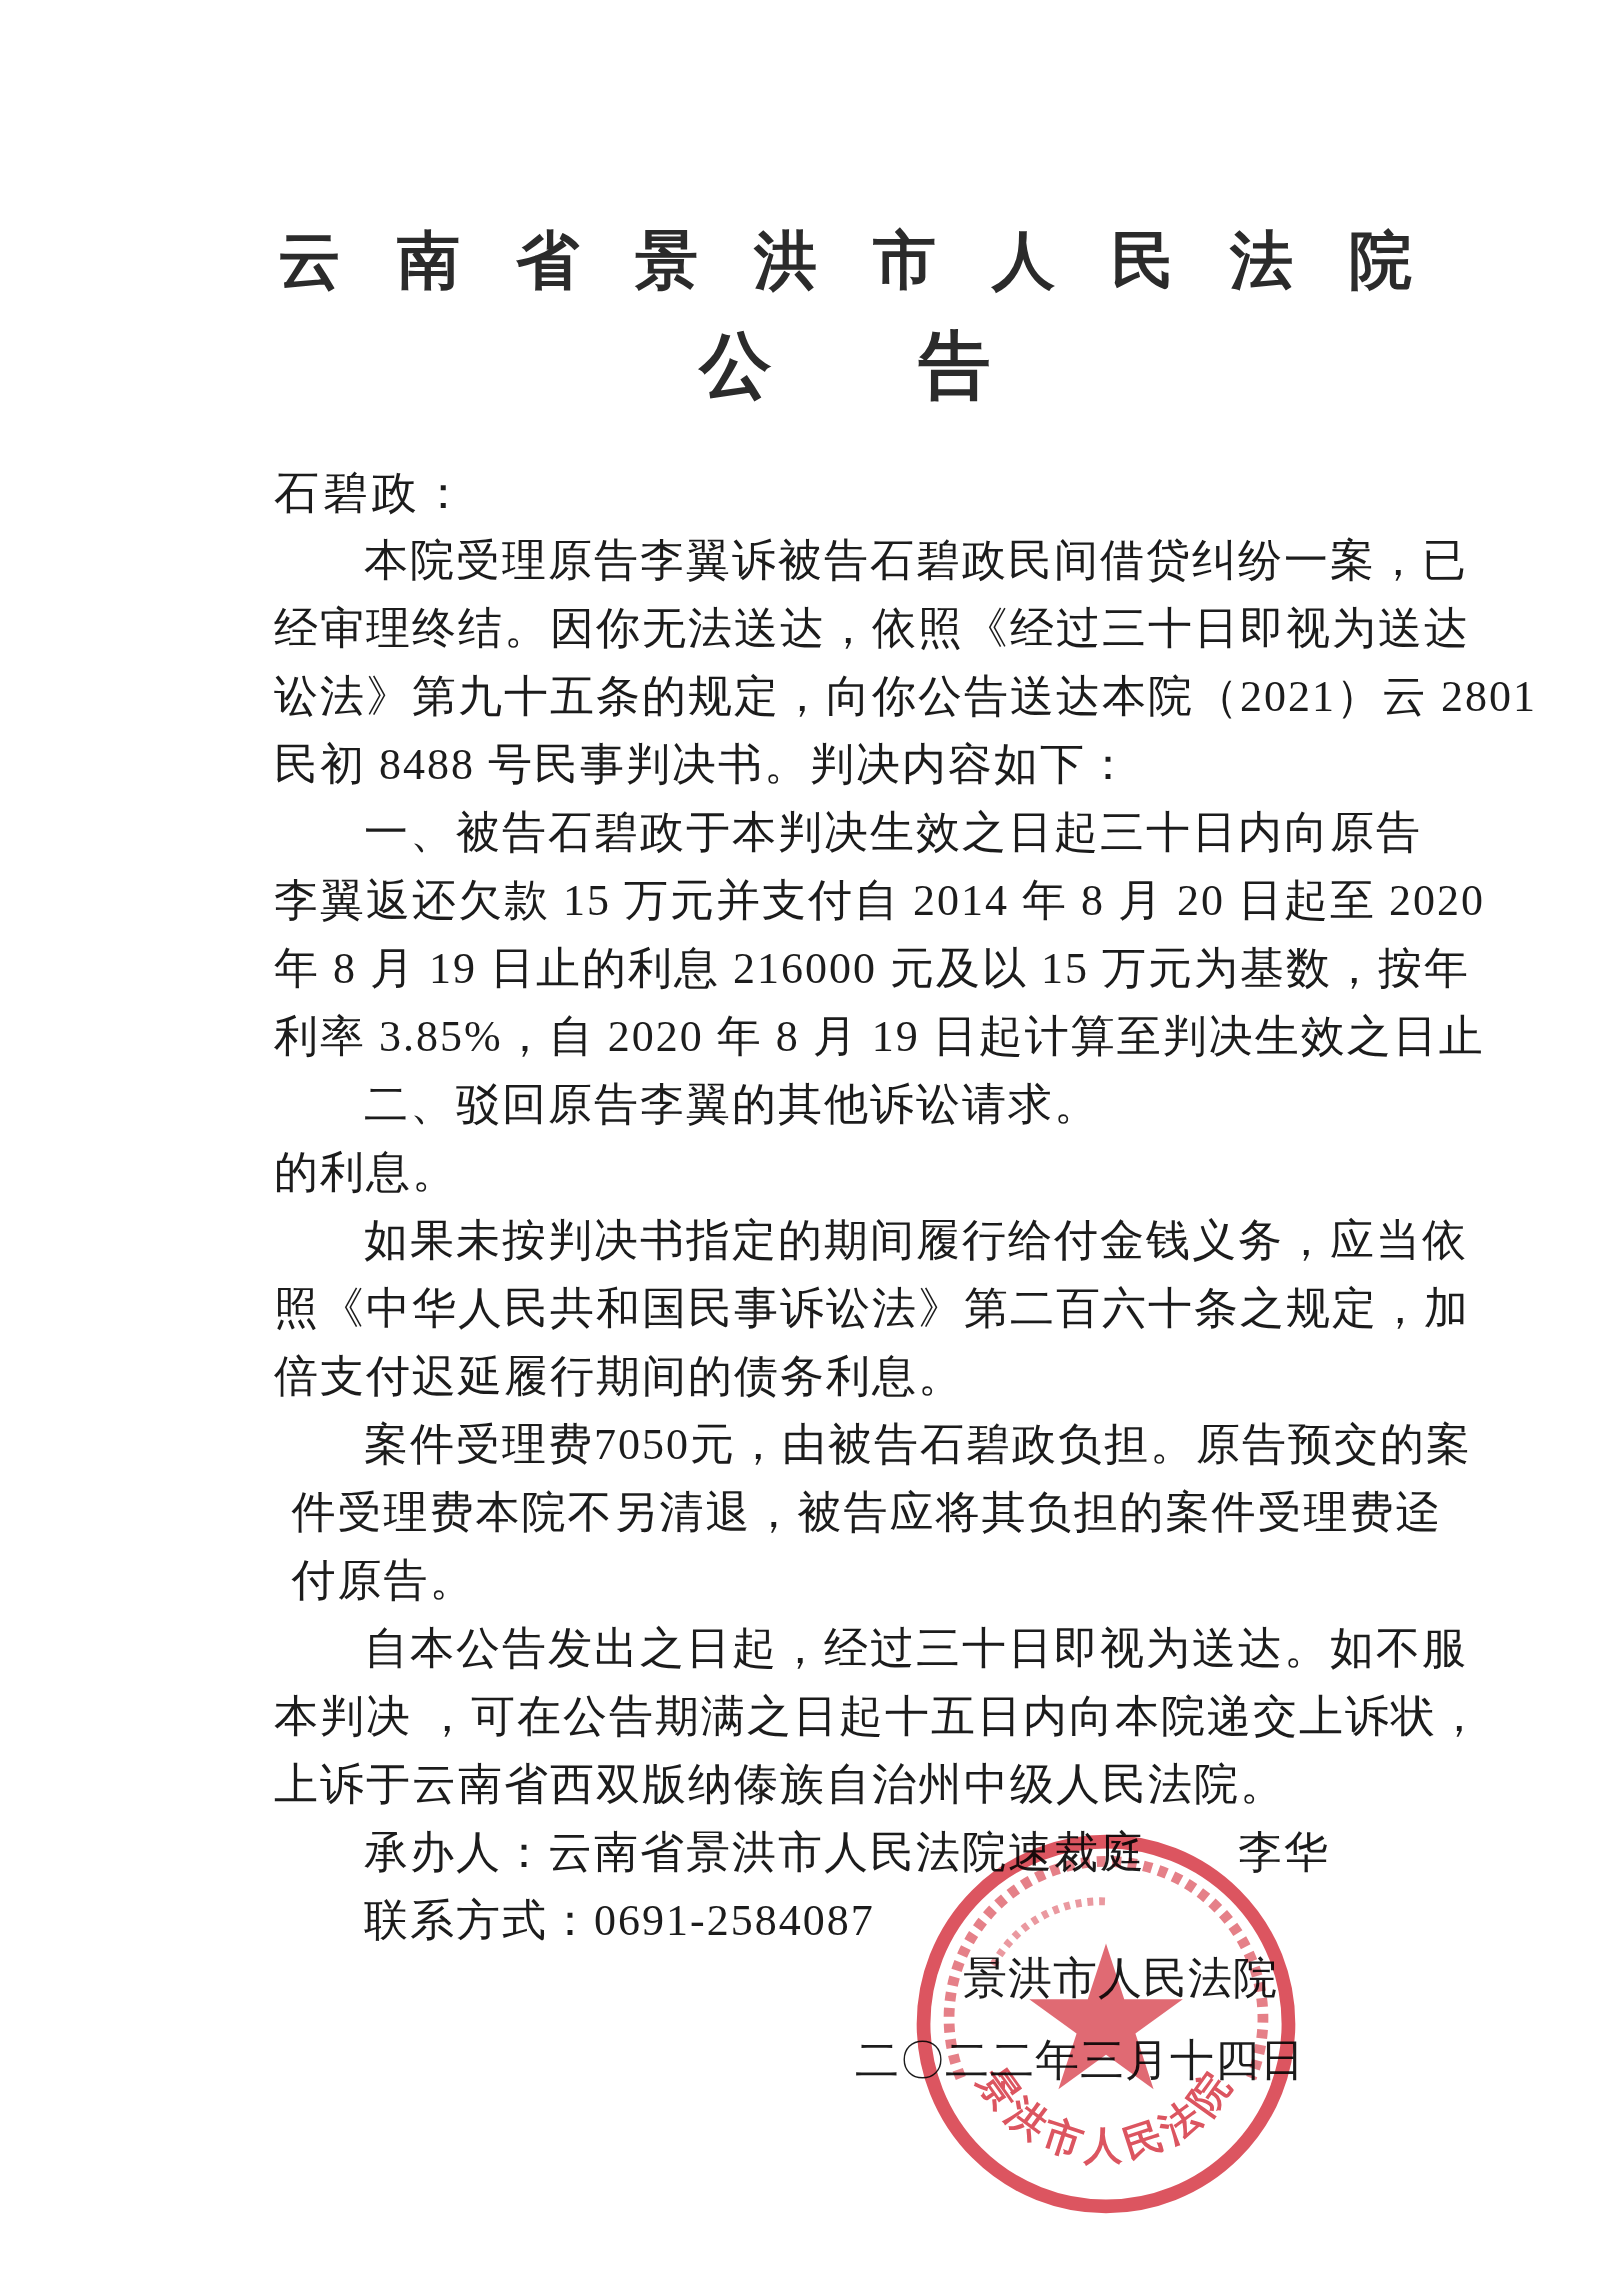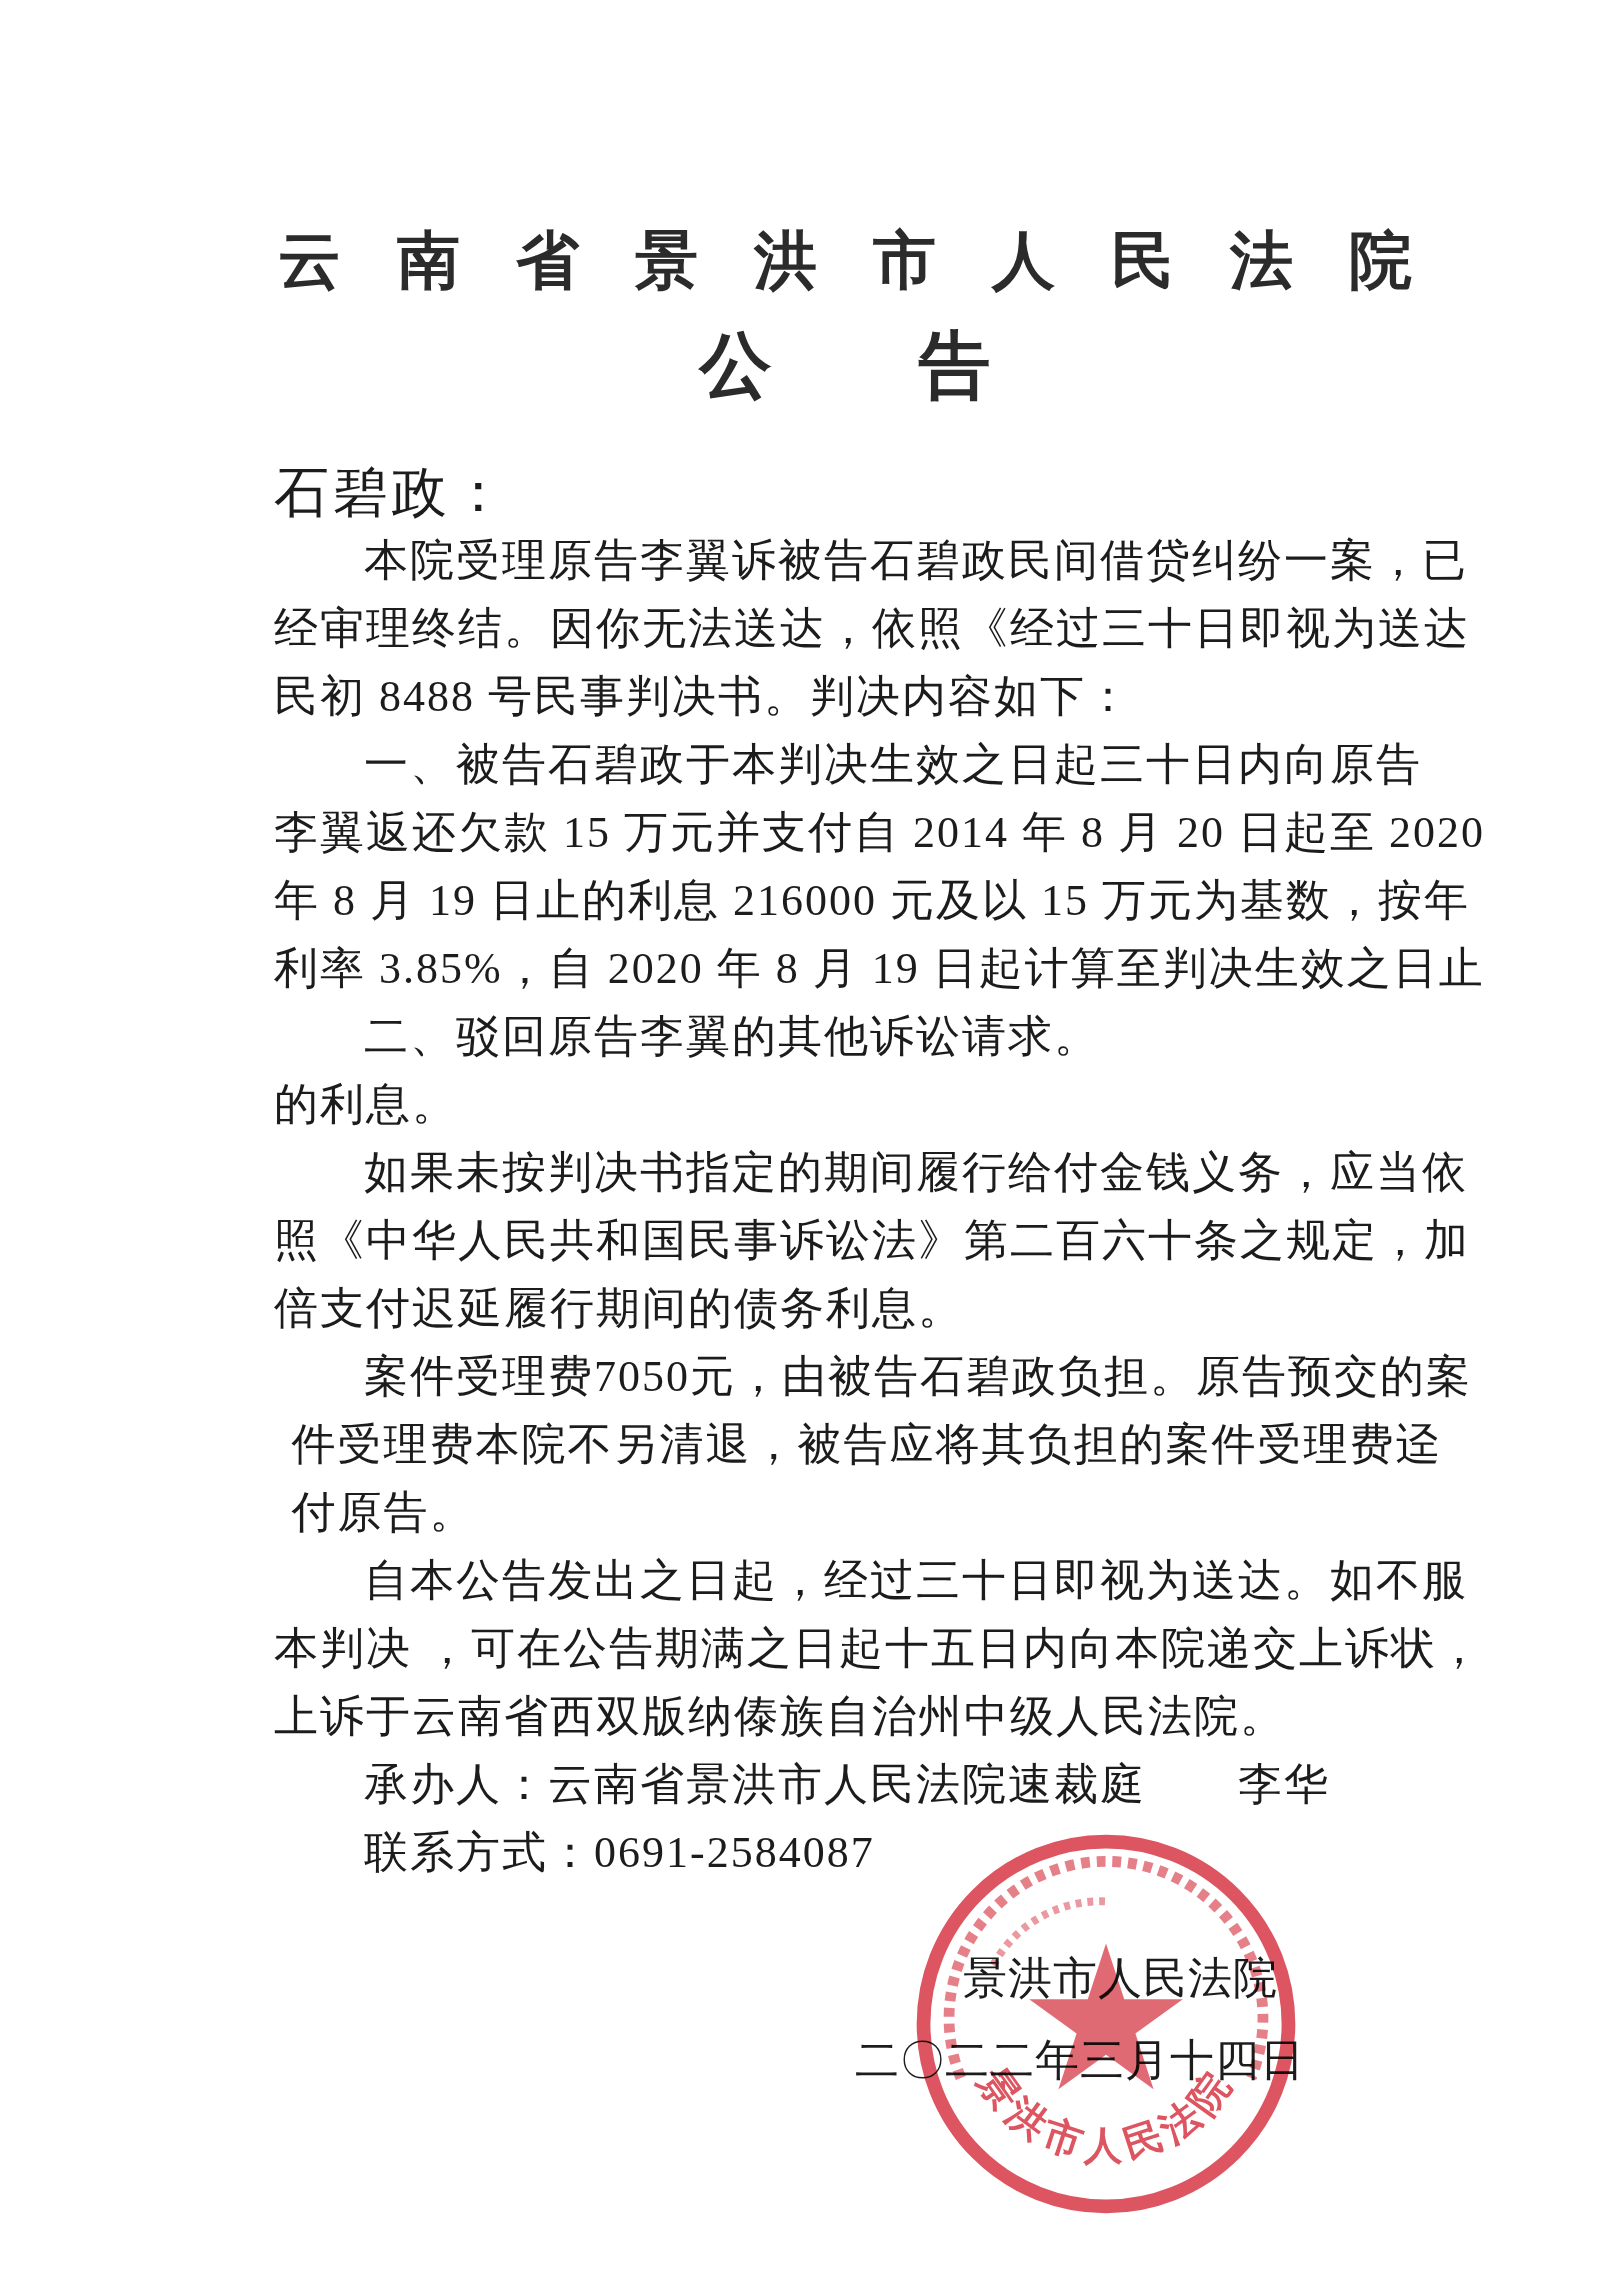--- a/index.html
+++ b/index.html
@@ -31,21 +31,21 @@
     font-size:72px;
     font-weight:bold;
     color:#2b2b2b;
     text-align:center;
     letter-spacing:147px;
     margin-right:-147px;
     white-space:nowrap;
   }
   .greeting{
     margin-top:45px;
-    font-size:55px;
+    font-size:45px;
     line-height:68px;
     letter-spacing:3.9px;
   }
   .line{
     font-size:44px;
     line-height:68px;
     letter-spacing:2px;
     white-space:nowrap;
   }
   .ind2{padding-left:90px;}
@@ -80,20 +80,21 @@
 <div class="page">
   <div class="content">
 
     <h1 class="court-title">云南省景洪市人民法院</h1>
     <h2 class="doc-title">公告</h2>
 
     <div class="greeting">石碧政：</div>
 
     <div class="line ind2">本院受理原告李翼诉被告石碧政民间借贷纠纷一案，已</div>
     <div class="line">经审理终结。因你无法送达，依照《经过三十日即视为送达</div>
+    <div class="line">讼法》第九十五条的规定，向你公告送达本院（2021）云 2801</div>
     <div class="line">民初 8488 号民事判决书。判决内容如下：</div>
     <div class="line ind2">一、被告石碧政于本判决生效之日起三十日内向原告</div>
     <div class="line">李翼返还欠款 15 万元并支付自 2014 年 8 月 20 日起至 2020</div>
     <div class="line">年 8 月 19 日止的利息 216000 元及以 15 万元为基数，按年</div>
     <div class="line">利率 3.85%，自 2020 年 8 月 19 日起计算至判决生效之日止</div>
     <div class="line ind2">二、驳回原告李翼的其他诉讼请求。</div>
     <div class="line">的利息。</div>
     <div class="line ind2">如果未按判决书指定的期间履行给付金钱义务，应当依</div>
     <div class="line">照《中华人民共和国民事诉讼法》第二百六十条之规定，加</div>
     <div class="line">倍支付迟延履行期间的债务利息。</div>

